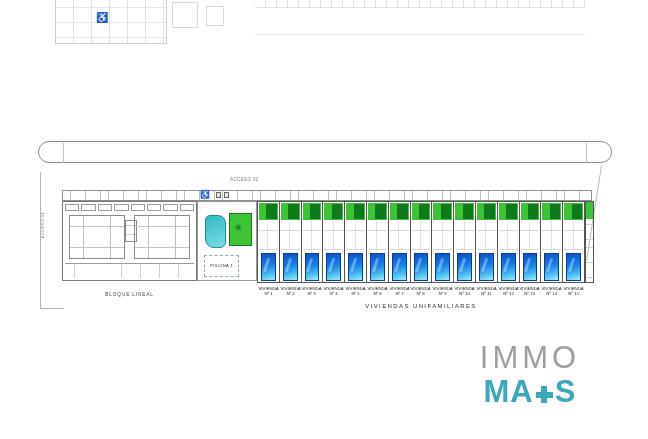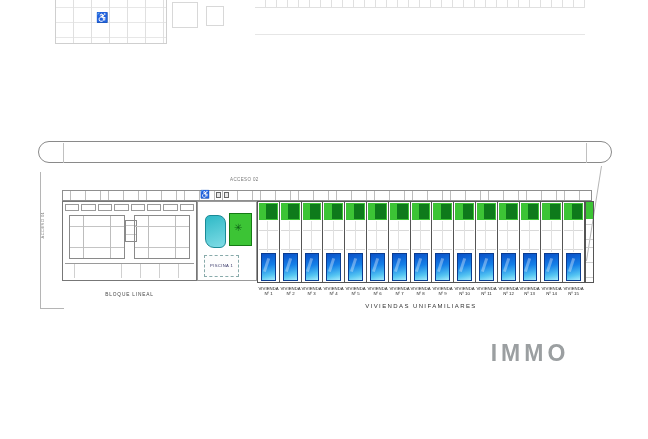--- a/index.html
+++ b/index.html
@@ -94,21 +94,21 @@
     background:
       linear-gradient(180deg, var(--roof-green, #3cc435) 0 21%, transparent 21%),
       repeating-linear-gradient(180deg, transparent 0 7px, #cfcfcf 7px 7.6px); }
 
   
   .main-title { position: absolute; left: 257px; top: 303px; width: 328px; text-align: center;
     font-size: 6px; letter-spacing: 1.4px; color: #333; }
 
   
   .logo { position: absolute; left: 450px; top: 342px; width: 160px; text-align: center; line-height: 1; }
-  .logo-immo { font-size: 23px; font-weight: bold; color: var(--logo-gray, #9b9fa1); letter-spacing: 4px; }
+  .logo-immo { font-size: 31px; font-weight: normal; color: var(--logo-gray, #9b9fa1); letter-spacing: 4px; }
   .logo-mas { margin-top: 3px; font-size: 31px; font-weight: bold; color: var(--logo-teal, #3aa9bc); letter-spacing: 1px; }
   .logo-plus { display: inline-block; width: 17px; height: 17px; position: relative; margin: 0 2px; top: 1px; }
   .logo-plus::before { content: ""; position: absolute; left: 5.5px; top: 0; width: 6px; height: 17px; background: var(--logo-teal, #3aa9bc); }
   .logo-plus::after { content: ""; position: absolute; left: 0; top: 5.5px; width: 17px; height: 6px; background: var(--logo-teal, #3aa9bc); }
 </style>
 </head>
 <body>
 
 <div id="canvas">
 
@@ -300,15 +300,18 @@
       <div class="v2">Nº 15</div>
     </div>
   </div>
     </div>
   <div class="end-cap"></div>
 
   <div class="main-title">VIVIENDAS UNIFAMILIARES</div>
 
   <div class="logo">
     <div class="logo-immo">IMMO</div>
+    <div class="logo-mas">
+      <span>MA</span><span class="logo-plus"></span><span>S</span>
+    </div>
   </div>
 
 </div>
 
 </body></html>

